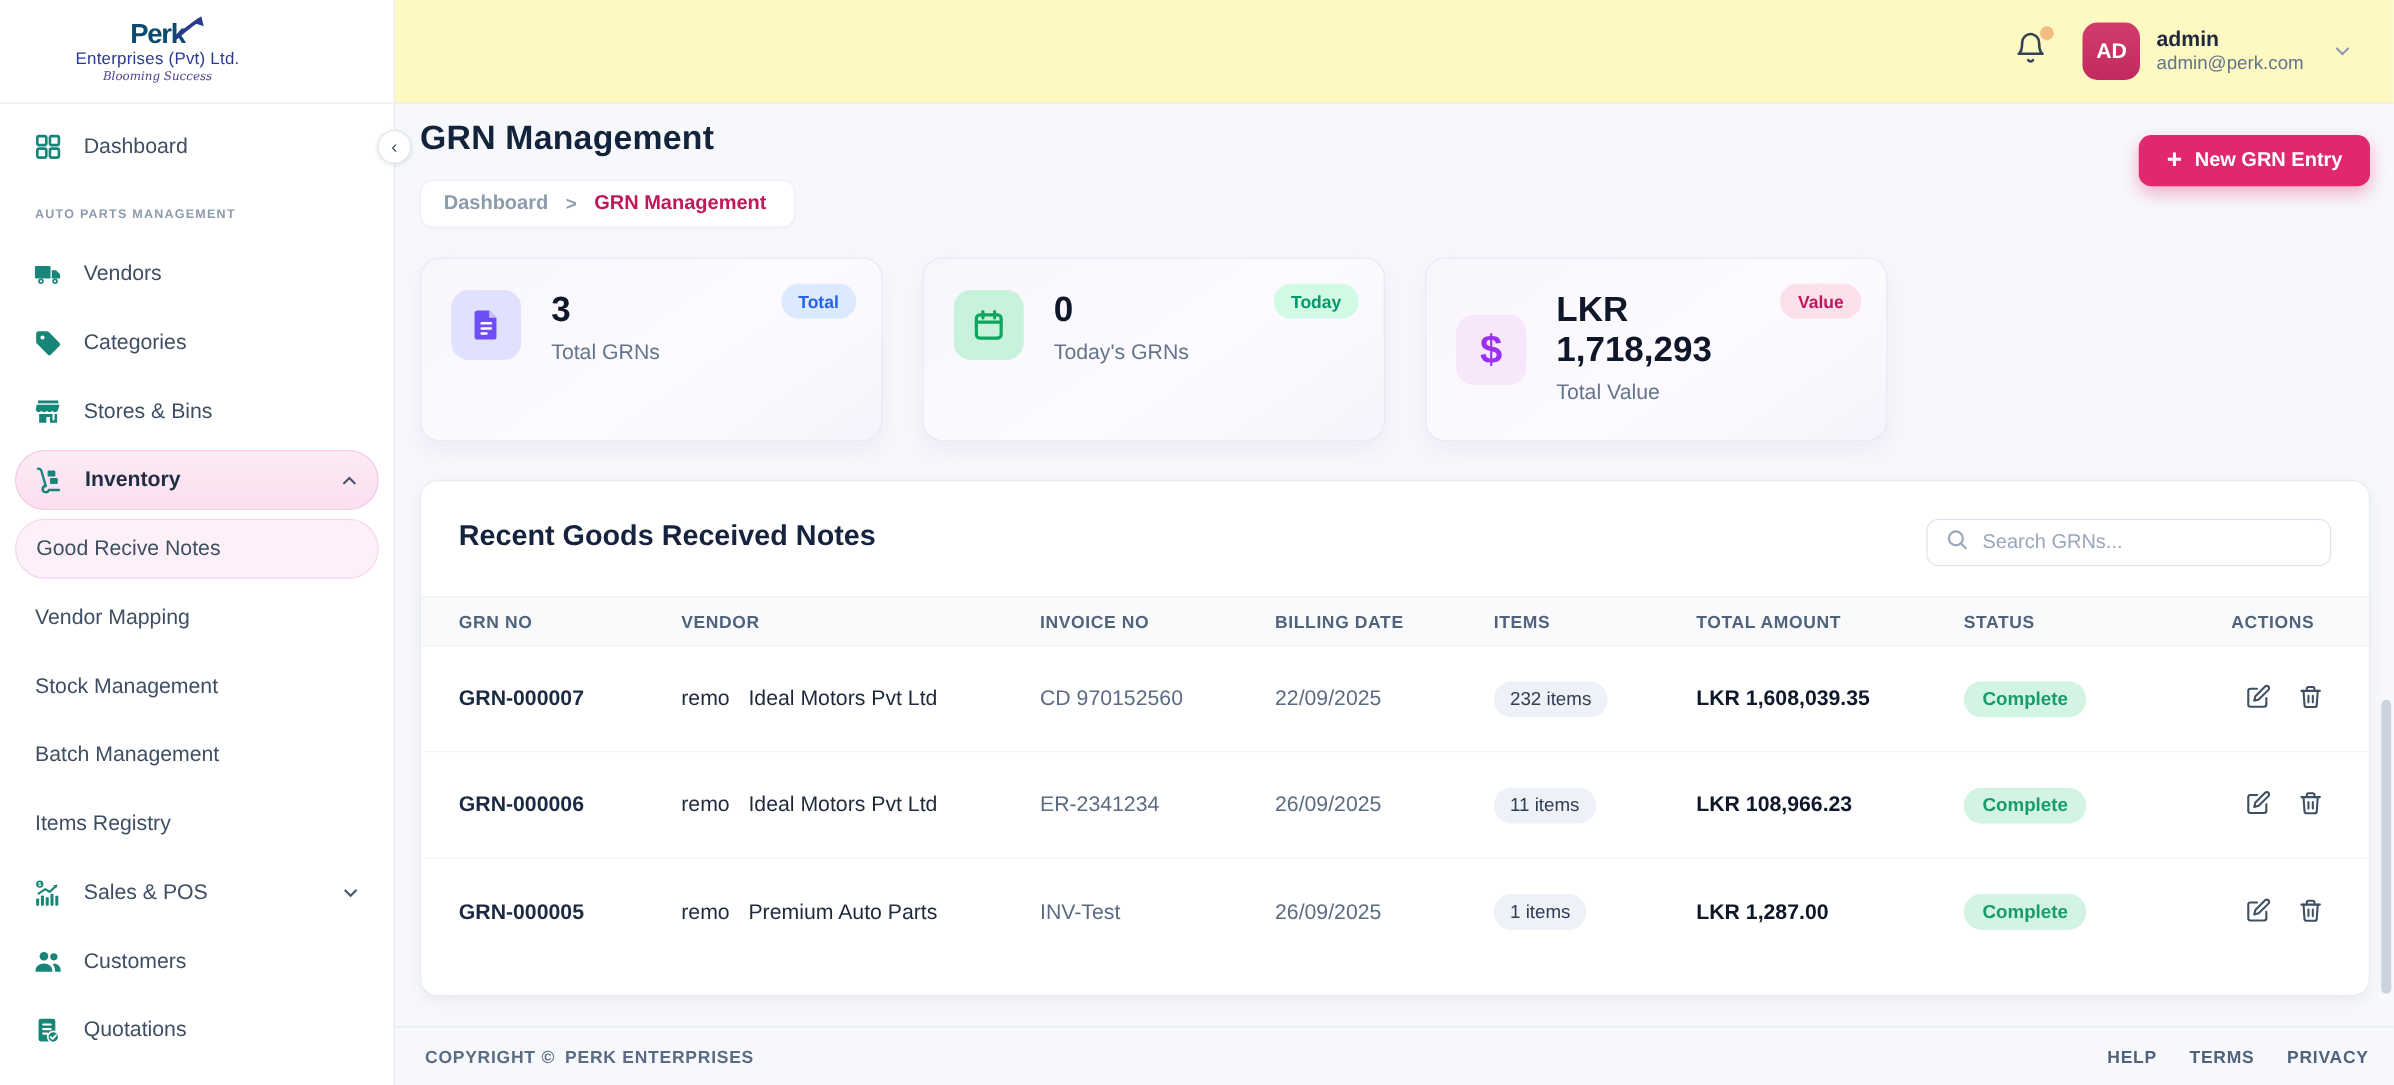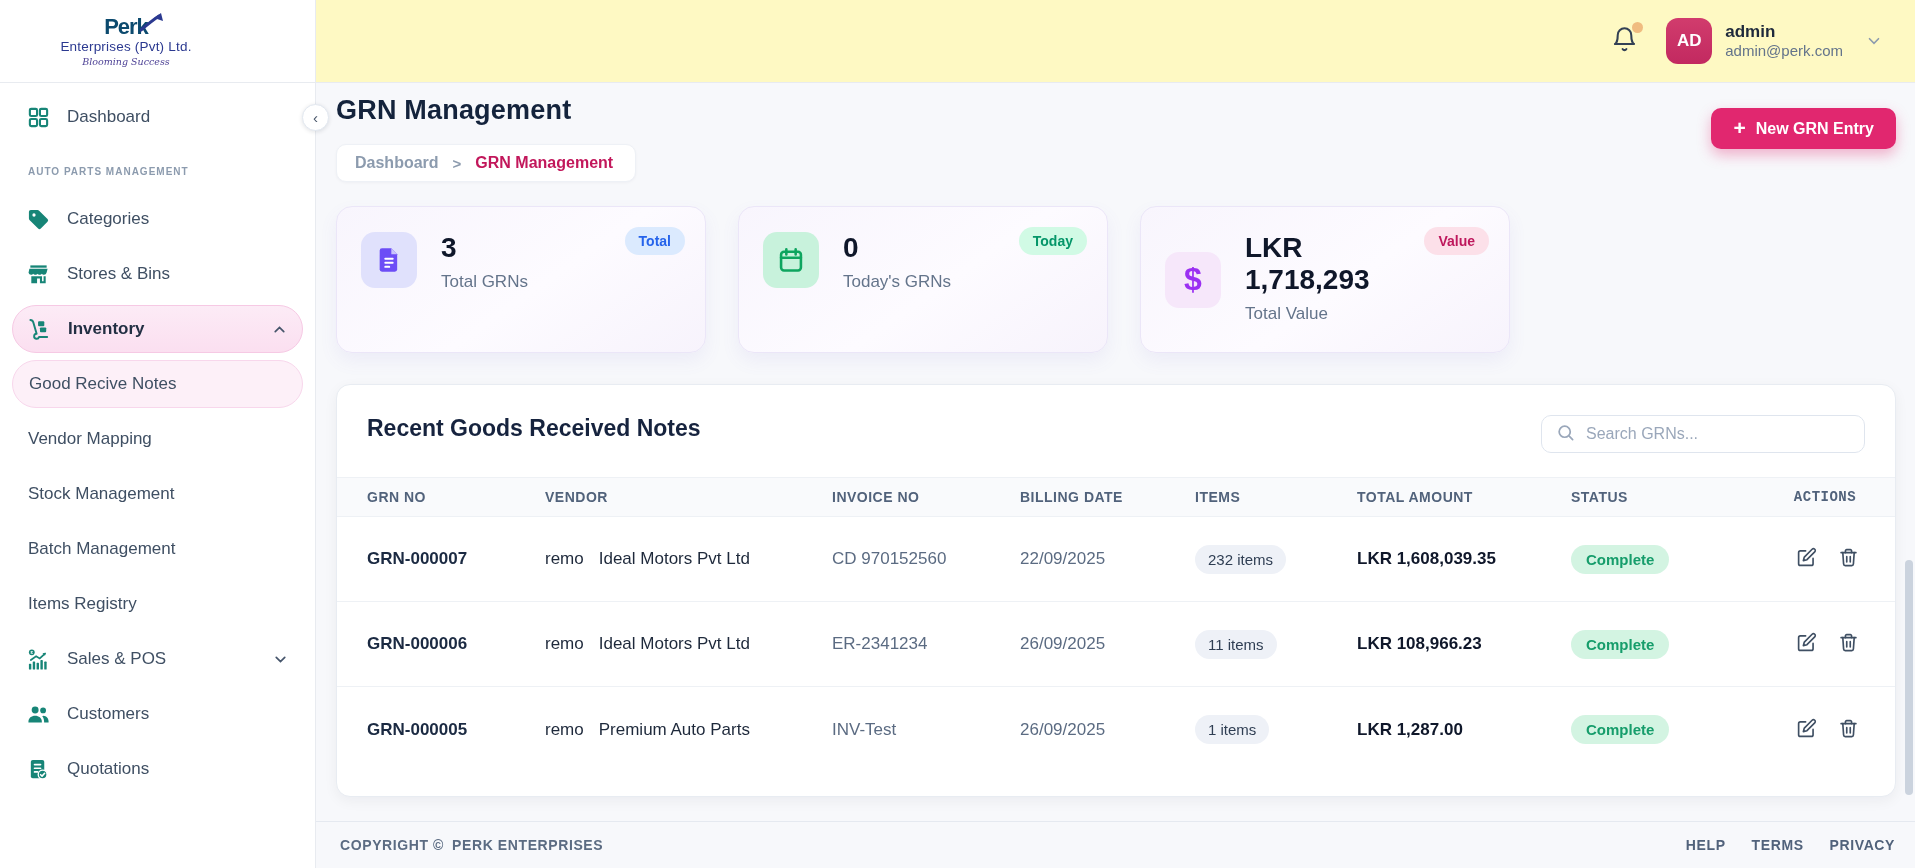--- a/index.html
+++ b/index.html
@@ -80,21 +80,21 @@
   .table-title { font-size:23px; font-weight:700; color:#16233e; }
   .search-box { display:flex; align-items:center; width:324px; height:38px; border:1px solid #dfe5ee; border-radius:10px;
     padding:0 14px; background:#fff; }
   .search-box svg { flex-shrink:0; }
   .search-input { border:none; outline:none; flex:1; margin-left:11px; font-family:"Liberation Sans",sans-serif;
     font-size:16px; color:#334155; background:transparent; }
   .search-input::placeholder { color:#9aa7ba; }
   .t-grid { display:grid; grid-template-columns:178px 287px 188px 175px 162px 214px 214px minmax(0,1fr); align-items:center; }
   .table-header { height:40px; background:#f9fafc; border-top:1px solid #eef1f5; border-bottom:1px solid #eef1f5; padding:0 30px; }
   .th { font-size:14px; font-weight:700; color:#51627b; letter-spacing:.5px; white-space:nowrap; }
-  .th:last-child { text-align:center;font-family:Liberation Mono, monospace; }
+  .th:last-child { text-align:left; }
   .table-row { height:85px; padding:0 30px; border-bottom:1px solid #eef1f5; background:#fff; }
   .table-row:last-child { border-bottom:none; }
   .cell { font-size:17px; color:#5b6b82; white-space:nowrap; overflow:hidden; }
   .cell-grn { color:#1b2a42; font-weight:600; }
   .cell-vendor { color:#1e293b; }
   .vendor-name { margin-left:15px; }
   .items-pill { display:inline-block; background:#eef1f7; color:#2f3e53; font-size:15px; padding:6px 13px; border-radius:999px; }
   .cell-total { color:#0f172a; font-weight:600; }
   .status-pill { display:inline-block; background:#d3f4e2; color:#169d6b; font-size:15px; font-weight:700; padding:6px 15px; border-radius:999px; }
   .cell-actions { display:flex; justify-content:flex-end; gap:21px; padding-right:6px; }
@@ -137,20 +137,33 @@
             <svg viewBox="0 0 24 24" fill="none" stroke="#178577" stroke-width="2.2">
               <rect x="3" y="3" width="7.5" height="7.5" rx="1.5"></rect>
               <rect x="13.5" y="3" width="7.5" height="7.5" rx="1.5"></rect>
               <rect x="3" y="13.5" width="7.5" height="7.5" rx="1.5"></rect>
               <rect x="13.5" y="13.5" width="7.5" height="7.5" rx="1.5"></rect>
             </svg>
           </span>
           <span class="nav-label">Dashboard</span>
         </div>
         <div class="nav-section">AUTO PARTS MANAGEMENT</div>
+        <div class="nav-item">
+          <span class="nav-icon">
+            <svg viewBox="0 0 24 24" fill="#178577">
+              <rect x="1" y="5" width="13" height="10.5" rx="1"></rect>
+              <path d="M15 8.5h3.6L22 12v3.5h-7z"></path>
+              <circle cx="6" cy="17.8" r="2.3"></circle>
+              <circle cx="6" cy="17.8" r=".9" fill="#fff"></circle>
+              <circle cx="17.8" cy="17.8" r="2.3"></circle>
+              <circle cx="17.8" cy="17.8" r=".9" fill="#fff"></circle>
+            </svg>
+          </span>
+          <span class="nav-label">Vendors</span>
+        </div>
         <div class="nav-item">
           <span class="nav-icon">
             <svg viewBox="0 0 24 24" fill="#178577">
               <path d="M21.4 11.6l-9-9A2 2 0 0 0 11 2H4a2 2 0 0 0-2 2v7c0 .53.21 1.04.59 1.41l9 9a2 2 0 0 0 2.82 0l7-7a2 2 0 0 0 0-2.81z"></path>
               <circle cx="7.3" cy="7.3" r="1.7" fill="#fff"></circle>
             </svg>
           </span>
           <span class="nav-label">Categories</span>
         </div>
         <div class="nav-item">

